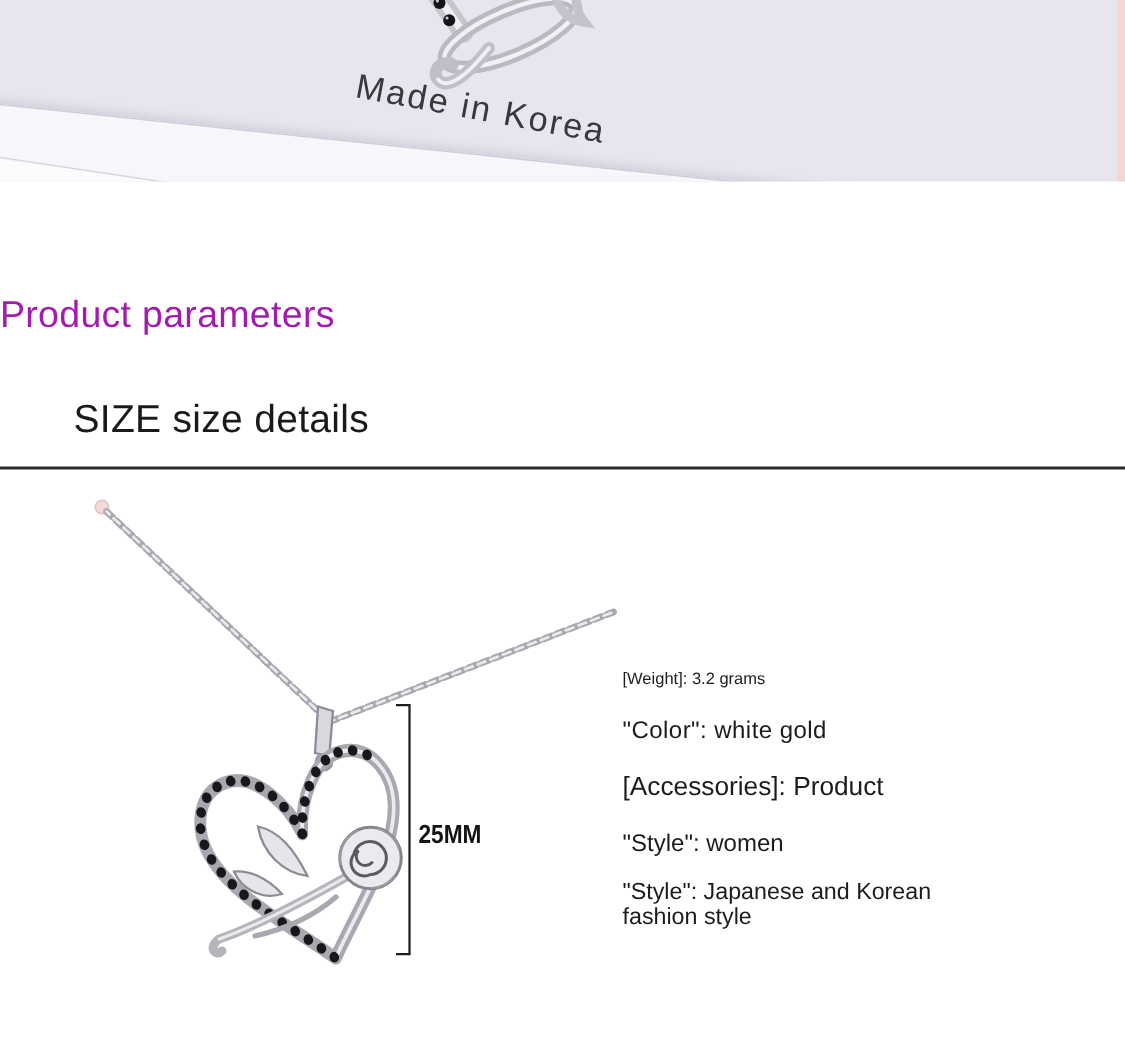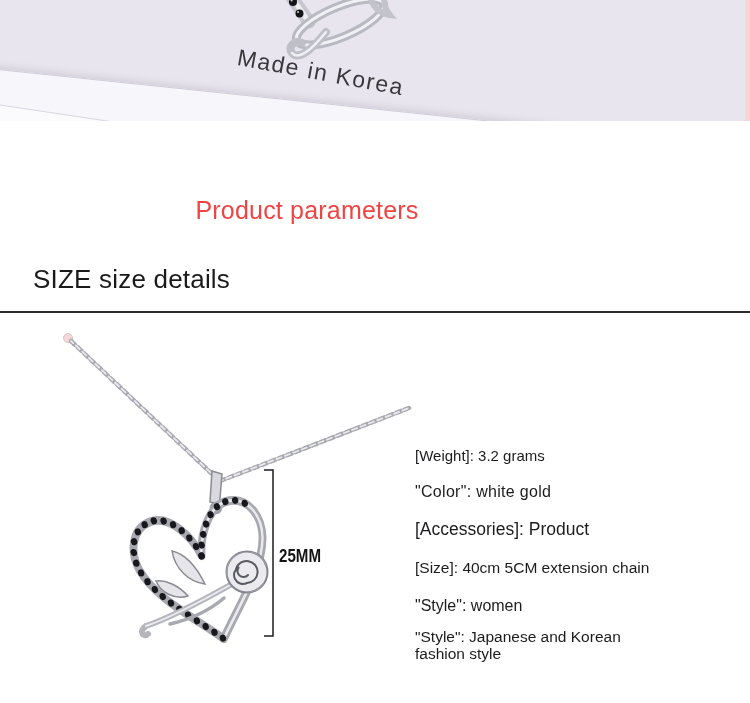--- a/index.html
+++ b/index.html
@@ -17,44 +17,44 @@
              transform:rotate(6deg);transform-origin:left top;border-top:1px solid #cfccd8;
              box-shadow:0 -3px 6px rgba(120,115,140,.18);}
   .hero-card2{position:absolute;left:-30px;top:100px;width:700px;height:220px;background:var(--card2);
              transform:rotate(8.5deg);transform-origin:left top;border-top:1px solid #d8d5e0;}
   .hero-caption{position:absolute;left:240px;top:44px;transform:rotate(10.5deg);transform-origin:left top;
              font-size:23px;letter-spacing:1.5px;color:#39393d;white-space:nowrap;}
   .hero-pendant{position:absolute;left:268px;top:0;}
   .pink-strip{position:absolute;right:0;top:0;width:5px;height:121px;background:var(--pink-strip);}
 
   
-  .h-product{position:absolute;left:0;top:196px;width:614px;text-align:center;
-             font-size:25px;font-weight:500;color:#ef4444;letter-spacing:.2px;}
-  .h-size{position:absolute;left:33px;top:264px;font-size:26px;font-weight:500;color:#1a1a1a;letter-spacing:.2px;}
+  .h-product{position:absolute;left:0;top:196px;width:614px;text-align:left;
+             font-size:25px;font-weight:500;color:#a21caf;letter-spacing:.2px;}
+  .h-size{position:absolute;left:49px;top:264px;font-size:26px;font-weight:500;color:#1a1a1a;letter-spacing:.2px;}
   .divider{position:absolute;left:0;top:311px;width:750px;height:2px;background:var(--divider);}
 
   
   .figure{position:absolute;left:20px;top:322px;width:400px;height:378px;}
   .chain{stroke:var(--metal);stroke-width:4.5;fill:none;stroke-linecap:round;stroke-dasharray:5.5 3.5;}
   .chain-hi{stroke:var(--metal-light);stroke-width:1.8;fill:none;stroke-linecap:round;stroke-dasharray:5.5 3.5;stroke-dashoffset:2.5;}
   .metal-fill{fill:#d8d8de;stroke:var(--metal-dark);stroke-width:1.5;}
   .heart-outline{stroke:var(--metal);stroke-width:8;fill:none;stroke-linejoin:round;}
   .heart-hi{stroke:var(--metal-light);stroke-width:2.5;fill:none;}
   .gems{stroke:var(--gem);stroke-width:6.5;fill:none;stroke-linecap:round;stroke-dasharray:0 10;}
   .leaf{fill:#e6e6ea;stroke:var(--metal-dark);stroke-width:1.5;}
   .rose-outer{fill:#ebebef;stroke:#85858e;stroke-width:2;}
   .rose-swirl{fill:none;stroke:#5a5a63;stroke-width:2;stroke-linecap:round;}
   .rose-petal{fill:none;stroke:#9a9aa3;stroke-width:1.5;stroke-linecap:round;}
   .measure{stroke:#1d1d1f;stroke-width:1.5;fill:none;}
   .dim-text{font-family:"Liberation Sans",sans-serif;font-weight:bold;font-size:17.5px;fill:#141414;}
 
   
   .specs{position:absolute;left:415px;top:447px;width:250px;color:var(--ink);}
   .spec{line-height:1.15;}
-  .spec-1{font-size:15px;margin-bottom:19px;}
+  .spec-1{font-size:11px;margin-bottom:19px;}
   .spec-2{font-size:16px;letter-spacing:.3px;margin-bottom:17px;}
   .spec-3{font-size:17.5px;margin-bottom:20px;}
   .spec-4{font-size:15.5px;margin-bottom:20px;}
   .spec-5{font-size:16px;margin-bottom:13px;}
   .spec-6{font-size:15.5px;line-height:1.1;}
 </style>
 </head>
 <body>
 
 <div class="page">
@@ -130,18 +130,17 @@
     <g>
       <path class="measure" d="M 244,148 L 253,148 L 253,314 L 244,314"></path>
     </g>
     <text class="dim-text" x="259" y="240" textLength="42" lengthAdjust="spacingAndGlyphs">25MM</text>
   </svg>
 
   <div class="specs">
     <div class="spec spec-1">[Weight]: 3.2 grams</div>
     <div class="spec spec-2">"Color": white gold</div>
     <div class="spec spec-3">[Accessories]: Product</div>
-    <div class="spec spec-4">[Size]: 40cm 5CM extension chain</div>
     <div class="spec spec-5">"Style": women</div>
     <div class="spec spec-6">"Style": Japanese and Korean fashion style</div>
   </div>
 
 </div>
 
 </body></html>

